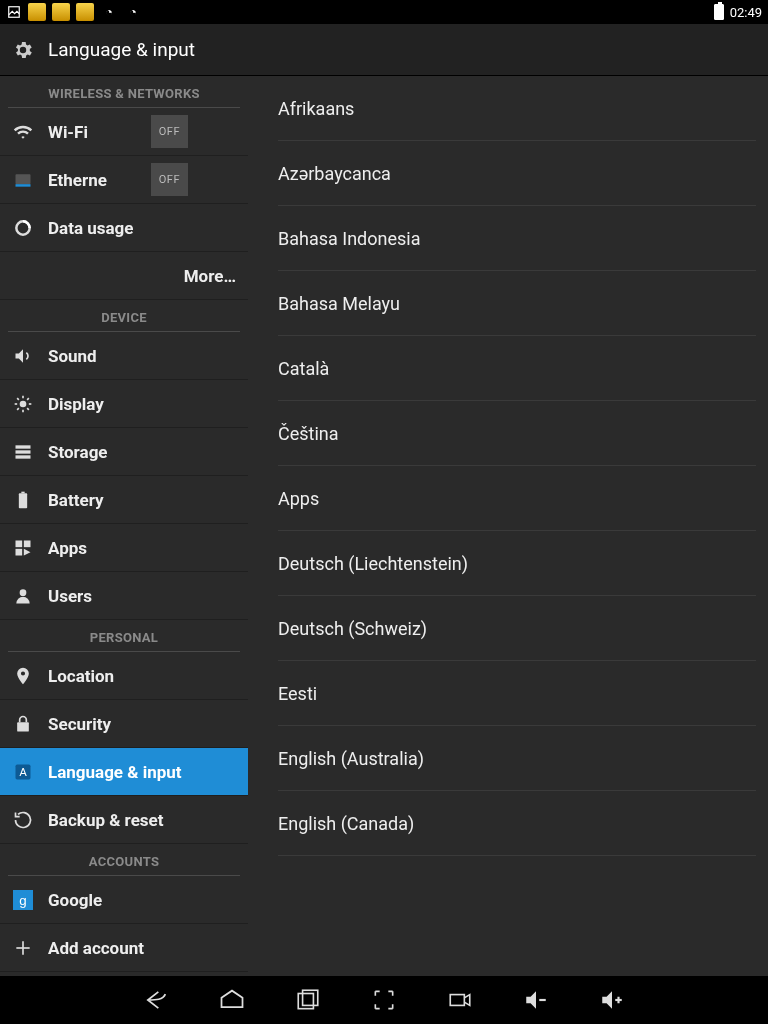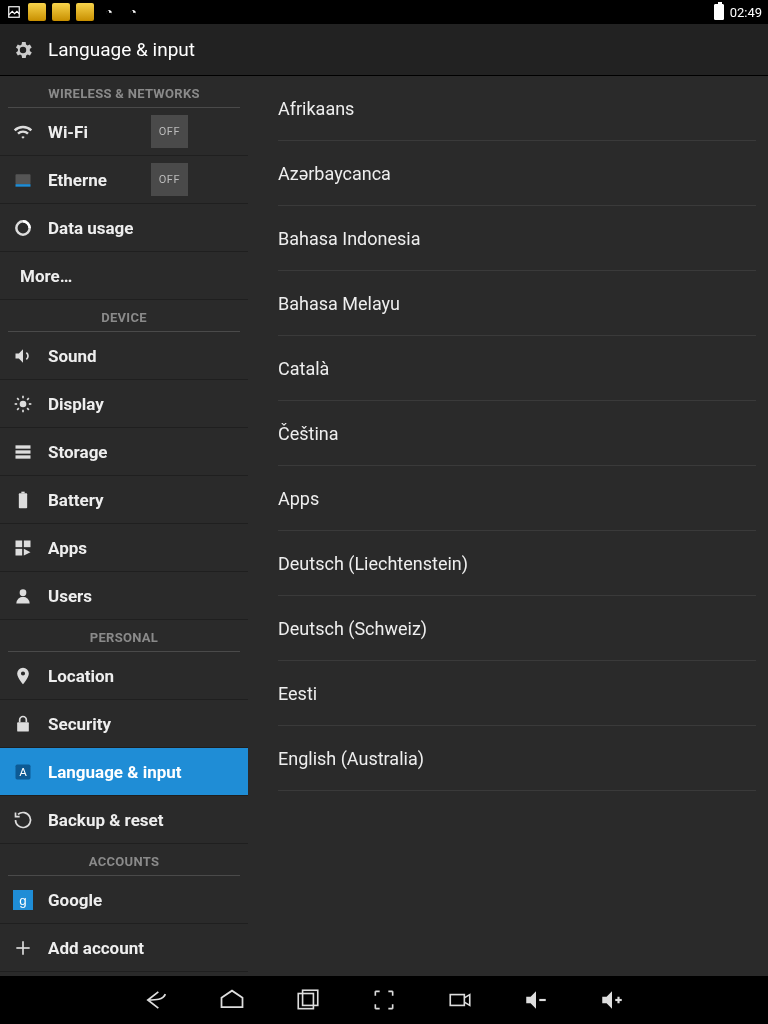--- a/index.html
+++ b/index.html
@@ -23,21 +23,21 @@
   
   .sidebar { width:248px; background:#2a2a2a; overflow:hidden; }
   .section-head { font-size:13px; font-weight:bold; color:#8a8a8a; padding:10px 12px 6px; letter-spacing:.3px;text-align:center; }
   .section-rule { height:1px; background:#4a4a4a; margin:0 8px; }
   .sb-item { display:flex; align-items:center; gap:14px; padding:0 12px; height:48px; font-size:17px; color:#eee; border-bottom:1px solid #1f1f1f; position:relative;}
   .sb-item .txt { flex:0 0 auto;font-weight:bold; }
   .sb-item.selected { background:#1f8dd6; color:#fff; }
   .sb-icon { width:22px; height:22px; display:flex; align-items:center; justify-content:center; color:#ddd; flex:0 0 22px;}
   .sb-item.selected .sb-icon { color:#fff; }
   .off-badge { font-size:11px; background:#4a4a4a; color:#bbb; padding:10px 8px; margin-left:auto; letter-spacing:.5px; position:relative; left:-48px;}
-  .sb-item.indent { padding-left:20px; }
+  .sb-item.indent { padding-left:20px;justify-content:flex-end; }
 
   
   .main { flex:1; padding-left:30px; padding-right:12px; overflow:hidden; }
   .lang-item { height:65px; display:flex; align-items:center; font-size:18px; color:#eee; border-bottom:1px solid #3a3a3a; }
   .lang-item.highlighted { outline:4px solid #ff0000; outline-offset:-2px; }
 
   
   .navbar { height:48px; background:#000; display:flex; align-items:center; justify-content:center; gap:44px; }
   .nav-btn { width:32px; height:32px; display:flex; align-items:center; justify-content:center; color:#ddd; }
   svg { display:block; }
@@ -284,20 +284,23 @@
       </div>
     <div class="lang-item">
         <span>Deutsch (Schweiz)</span>
       </div>
     <div class="lang-item">
         <span>Eesti</span>
       </div>
     <div class="lang-item">
         <span>English (Australia)</span>
       </div>
+    <div class="lang-item">
+        <span>English (Canada)</span>
+      </div>
   </div>
 </div>
 
 <div class="navbar">
   <span class="nav-btn">
       <svg width="28" height="28" viewBox="0 0 24 24" fill="none" stroke="#ddd" stroke-width="1.5">
         <path d="M14 5 L5 12 L14 19 M5 12 C 12 12 18 12 20 7"></path>
       </svg>
     </span>
   <span class="nav-btn">

